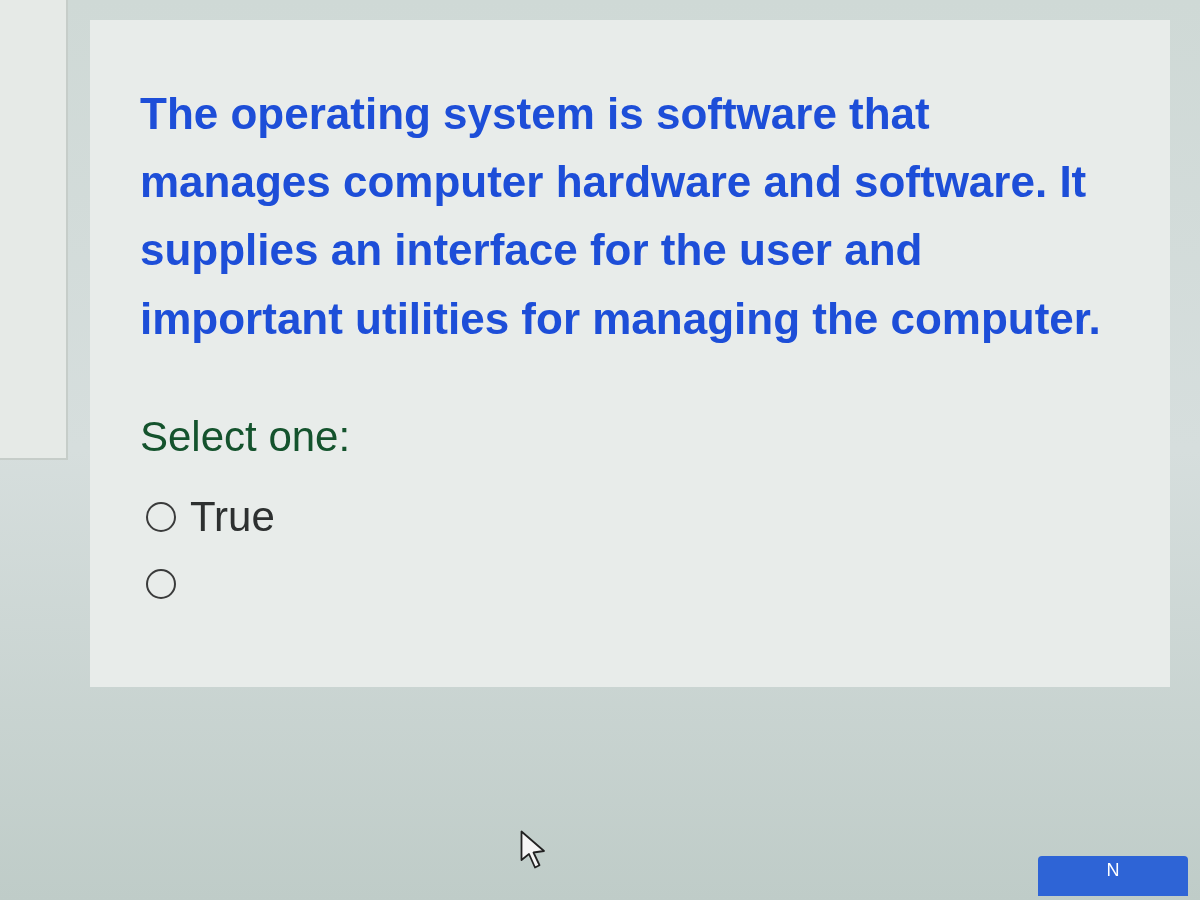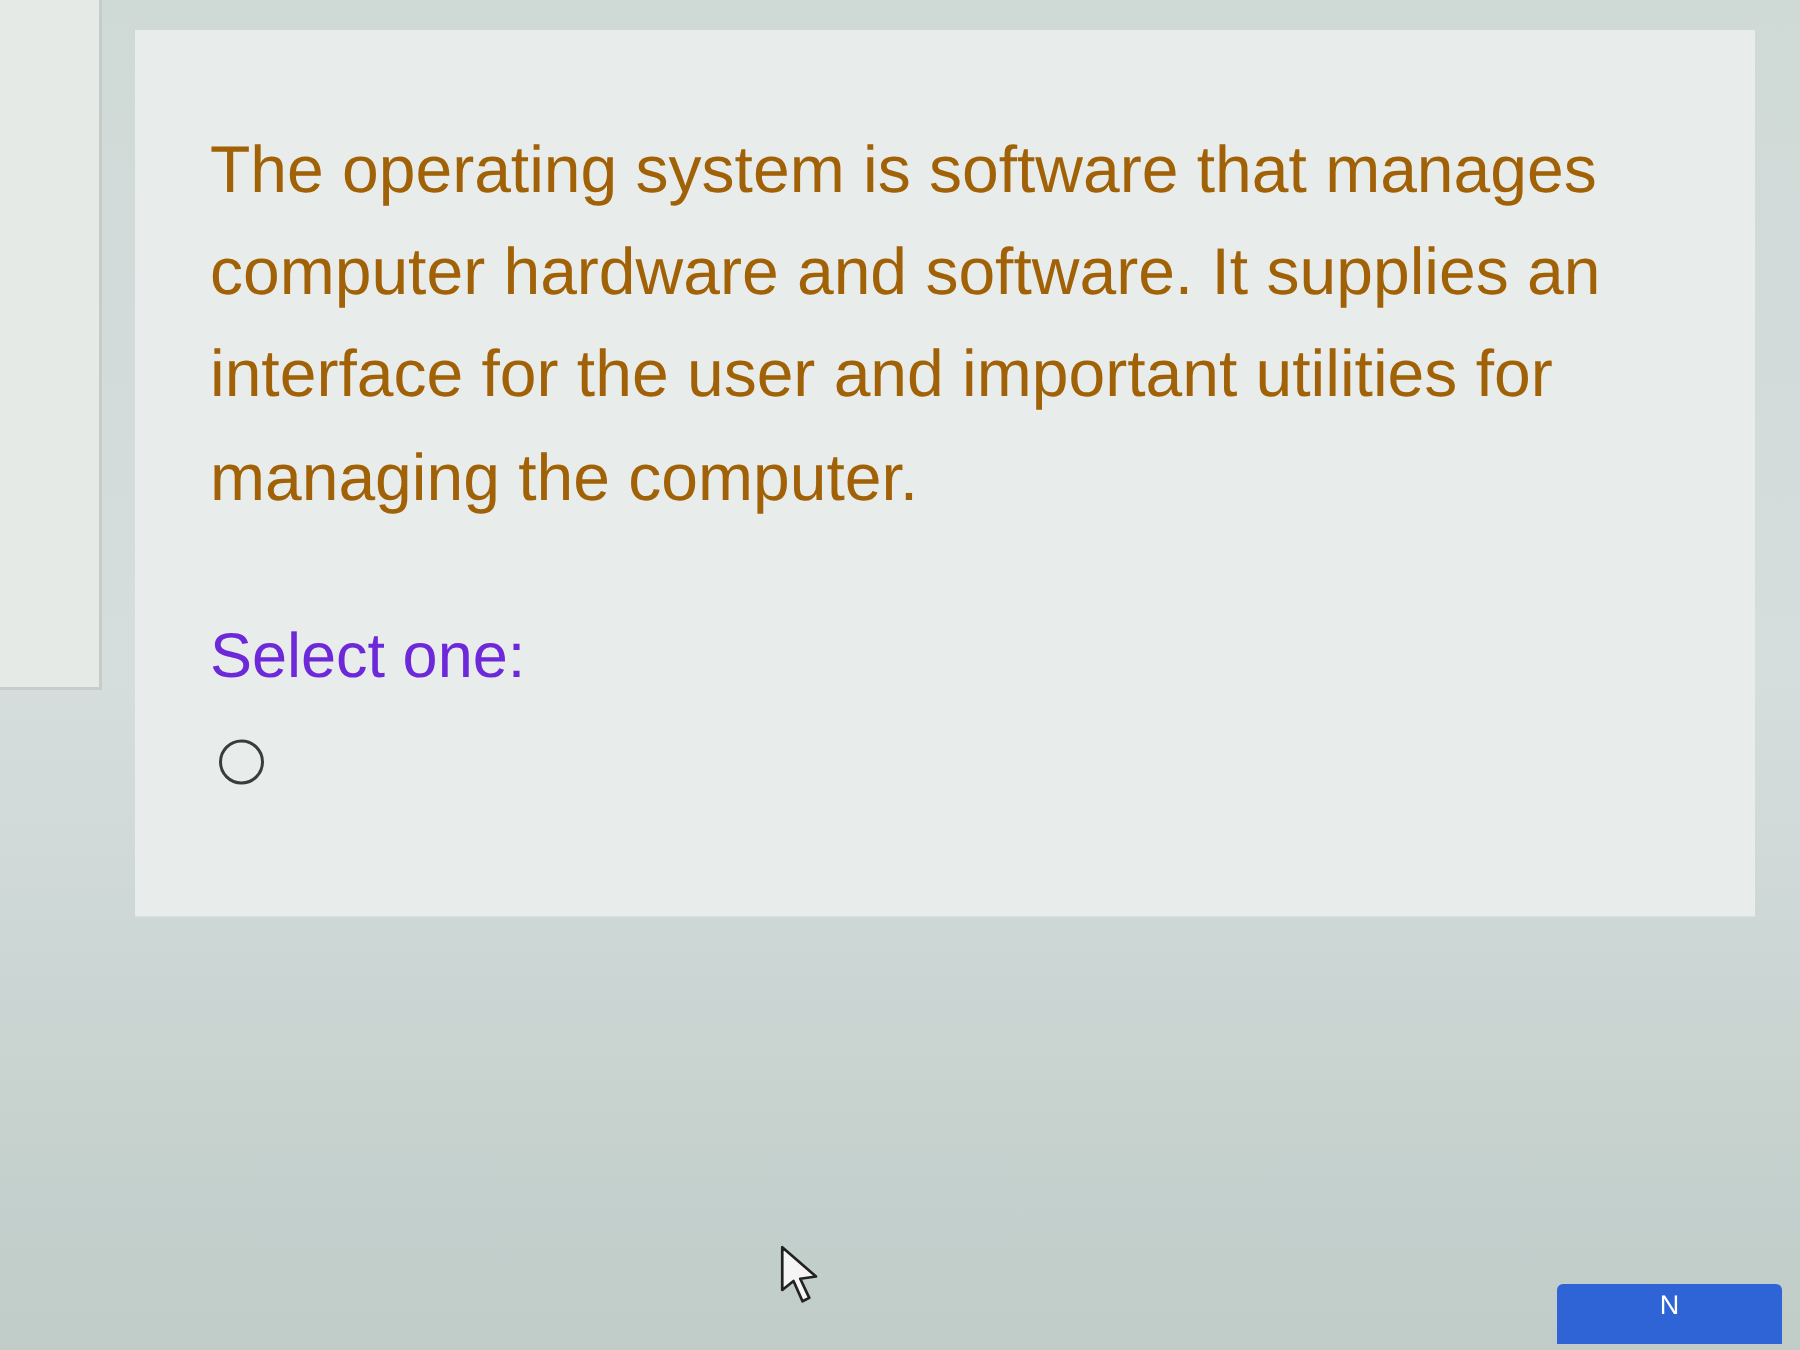--- a/index.html
+++ b/index.html
@@ -20,27 +20,27 @@
     .question-box {
       position: absolute;
       top: 20px; left: 90px;
       width: 1080px;
       background: #e8ecea;
       padding: 60px 50px 60px 50px;
     }
     .qtext {
       font-size: 44px;
       line-height: 1.55;
-      color: #a16207;
-      font-weight: 400;
+      color: #1d4ed8;
+      font-weight: 700;
       margin-bottom: 60px;
     }
     .prompt {
       font-size: 42px;
-      color: #6d28d9;
+      color: #14532d;
       margin-bottom: 32px;
     }
     .option {
       display: flex;
       align-items: center;
       gap: 14px;
       font-size: 42px;
       color: #2d3030;
       margin-bottom: 28px;
       padding-left: 6px;
@@ -80,20 +80,24 @@
 </head>
 <body>
 
 <div class="left-sliver"></div>
 
 <div class="question-box">
   <div class="qtext">The operating system is software that manages computer hardware and software. It supplies an interface for the user and important utilities for managing the computer.</div>
 
   <div class="prompt">Select one:</div>
 
+  <label class="option">
+    <span class="radio"></span>
+    <span>True</span>
+  </label>
 
   <label class="option">
     <span class="radio"></span>
   </label>
 </div>
 
 <div class="cursor">
   <svg viewBox="0 0 20 28">
     <path d="M1 1 L1 20 L6 16 L10 25 L13 23.5 L9 15 L16 14 Z" fill="#f5f5f5" stroke="#222" stroke-width="1.2" stroke-linejoin="round"></path>
   </svg>

